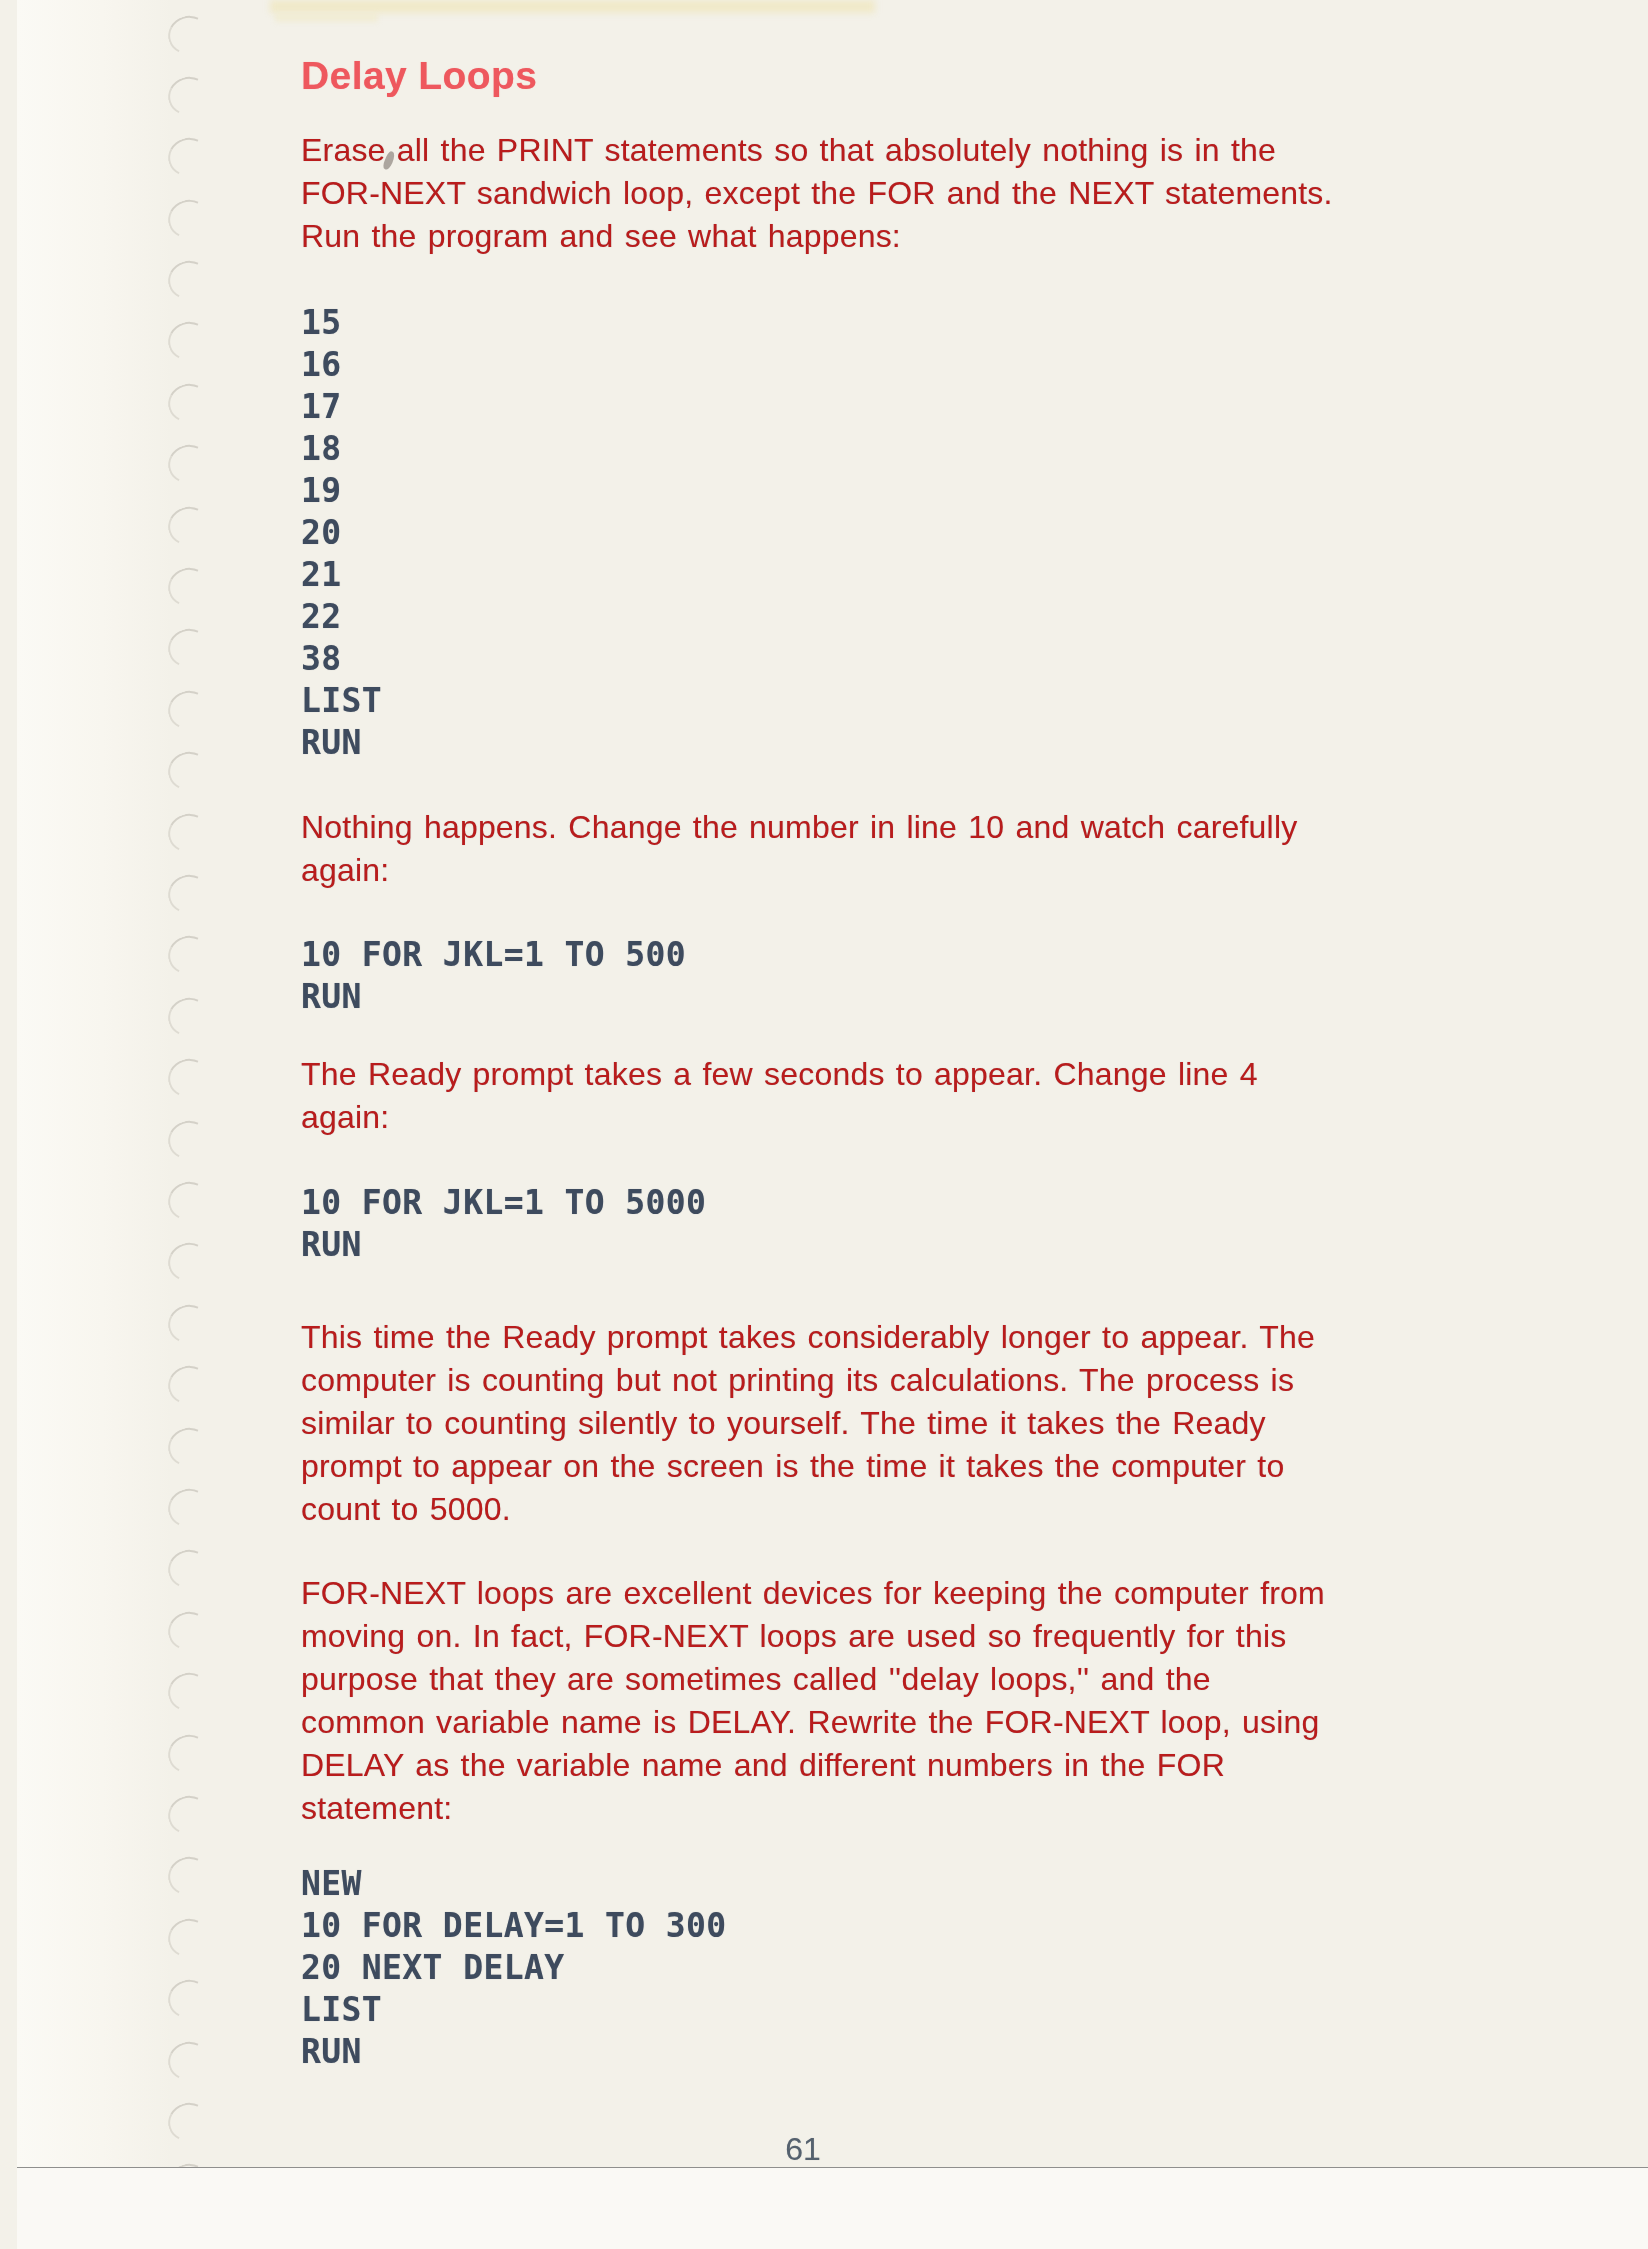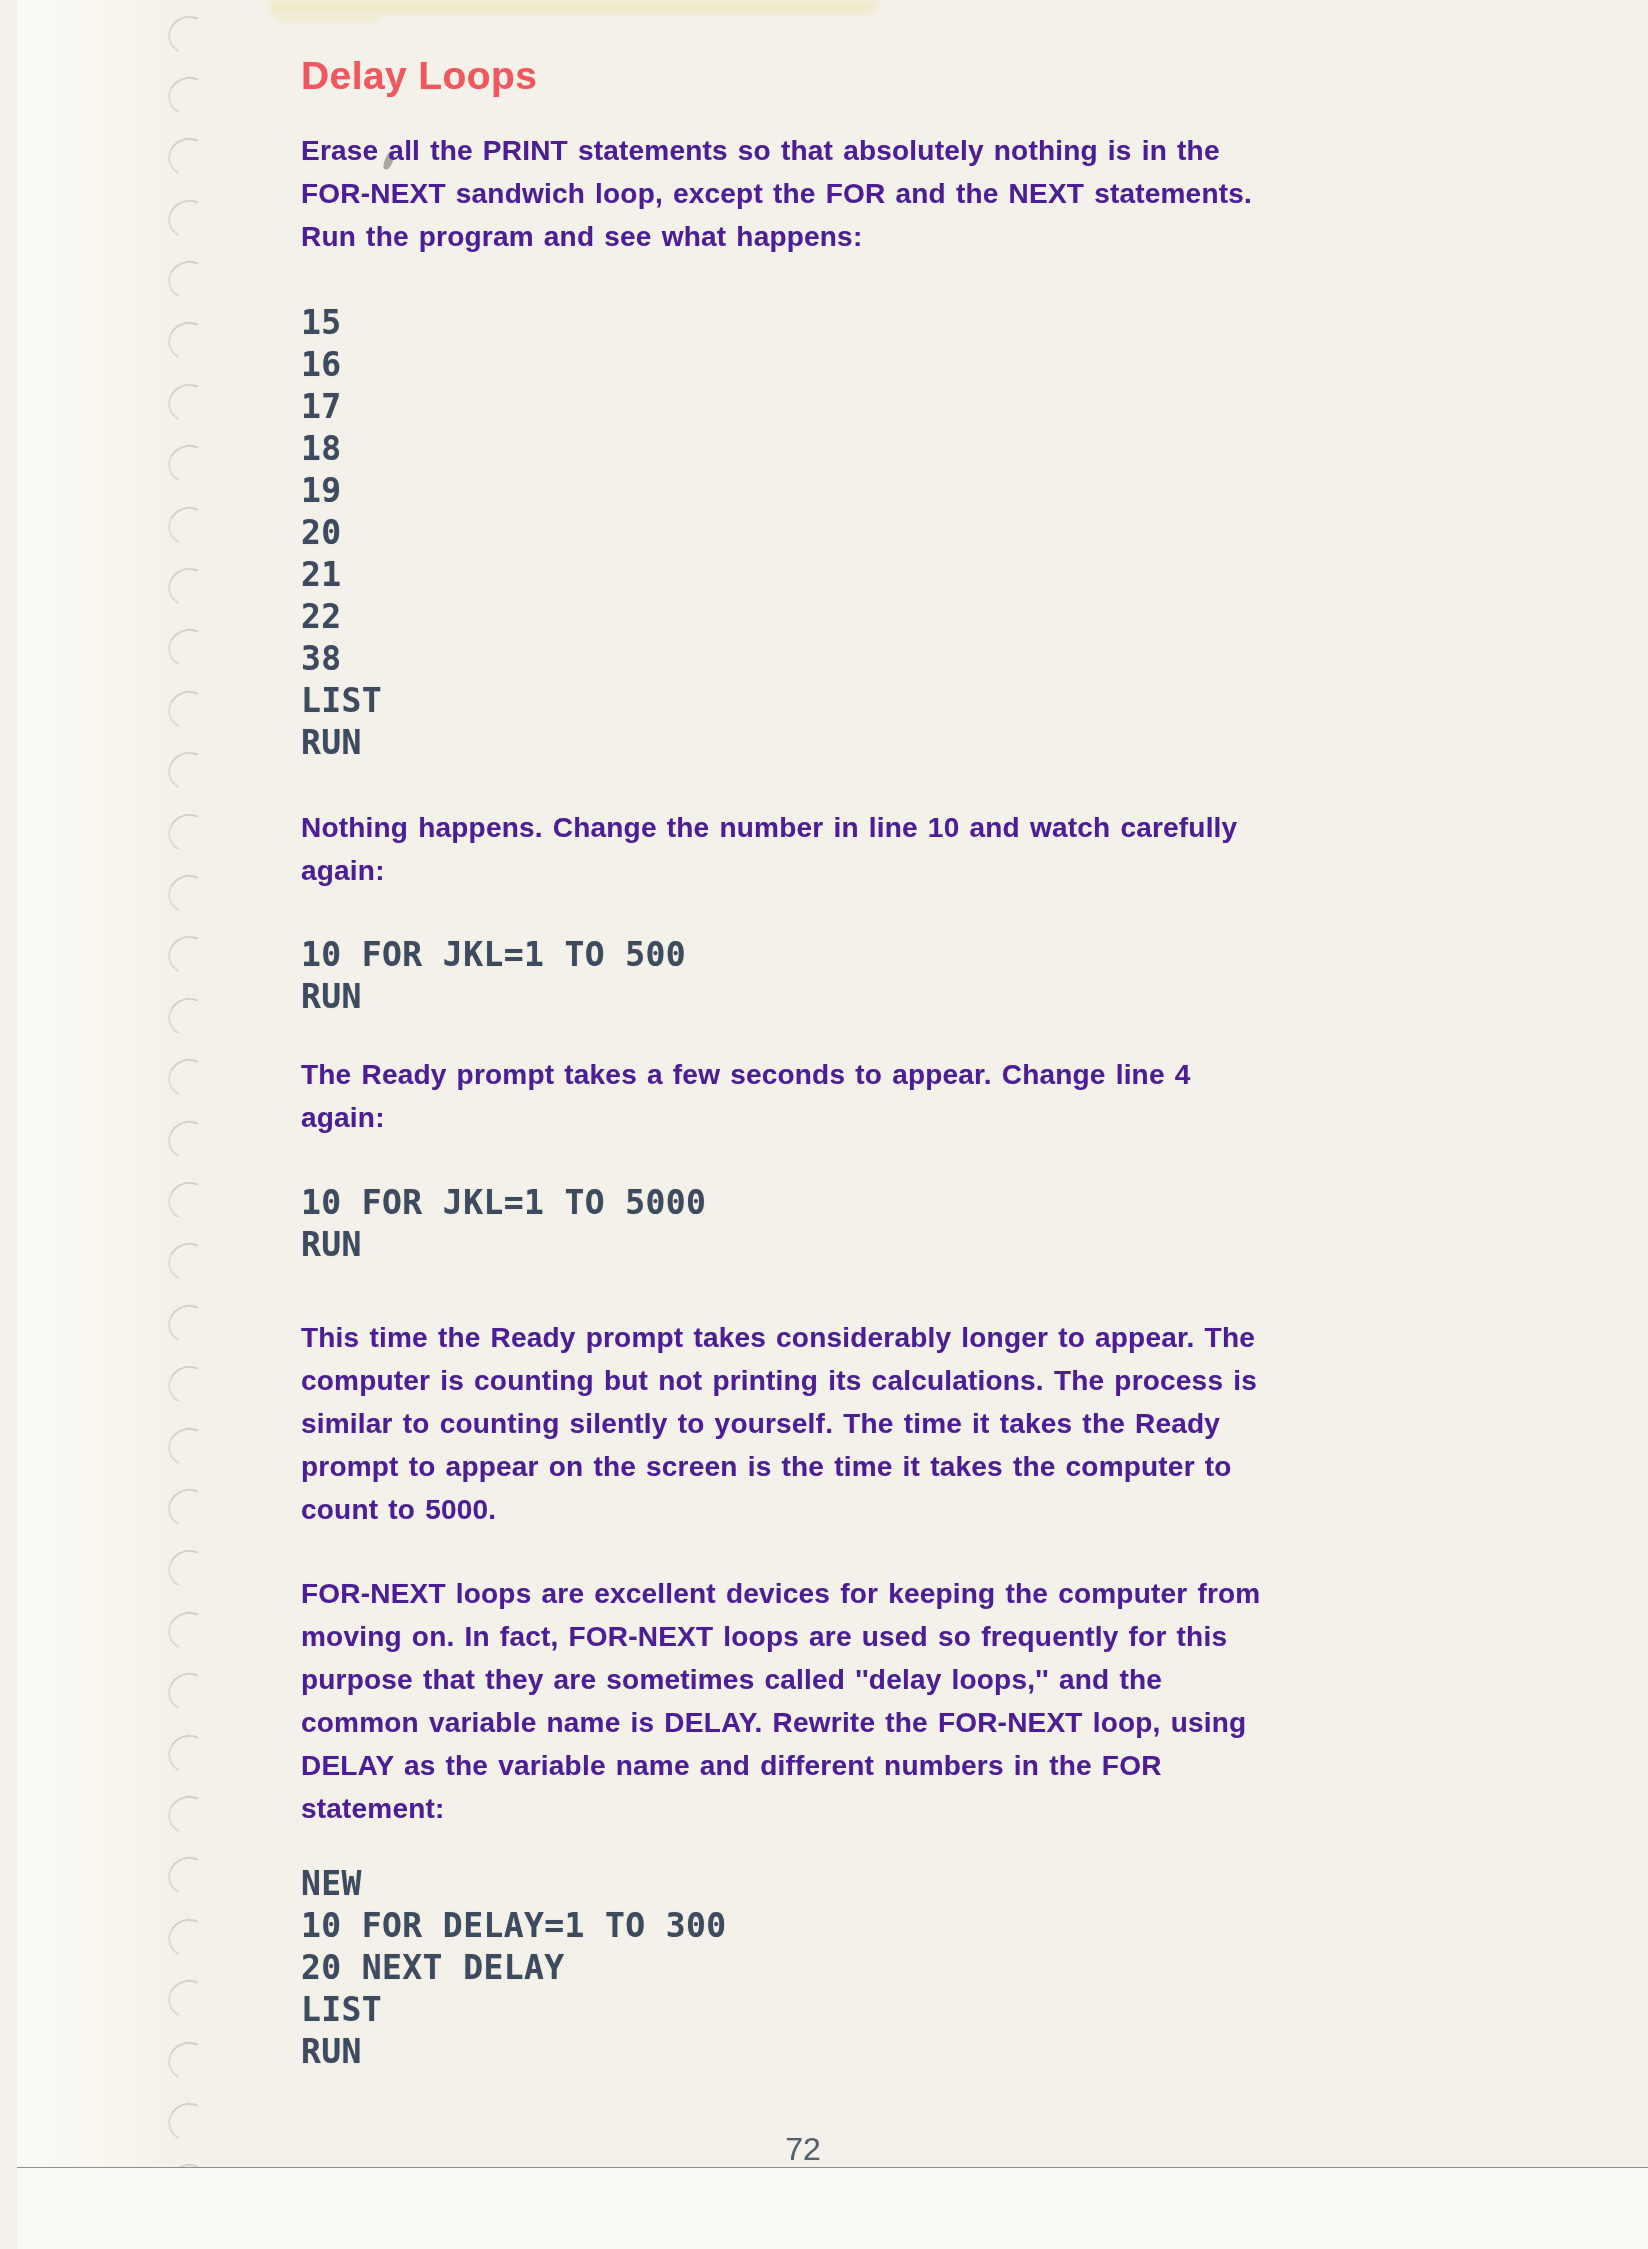--- a/index.html
+++ b/index.html
@@ -60,24 +60,24 @@
     font-weight: bold;
     letter-spacing: 0.4px;
     color: #ee585e;
     text-shadow: 0 0 0.9px rgba(238,88,94,0.45);
   }
   .body-text {
     position: absolute;
     left: 284px;
     margin: 0;
     width: 1237px;
-    font-size: 28px;
+    font-size: 32px;
     line-height: 43px;
-    font-weight: 700;
-    color: #4c1d95;
+    font-weight: 400;
+    color: #b91c1c;
     letter-spacing: 0.2px;
     word-spacing: 2.1px;
     white-space: pre-line;
     text-shadow: 0 0 0.9px rgba(77,90,104,0.35);
   }
   .code-text {
     position: absolute;
     left: 284px;
     margin: 0;
     font-family: "DejaVu Sans Mono", monospace;
@@ -219,18 +219,18 @@
 common variable name is DELAY. Rewrite the FOR-NEXT loop, using
 DELAY as the variable name and different numbers in the FOR
 statement:</p>
 
   <pre class="code-text c4">NEW
 10 FOR DELAY=1 TO 300
 20 NEXT DELAY
 LIST
 RUN</pre>
 
-  <div class="page-number">72</div>
+  <div class="page-number">61</div>
 
   <div class="bottom-rule"></div>
   <div class="below-page"></div>
 </div>
 
 
 </body></html>

